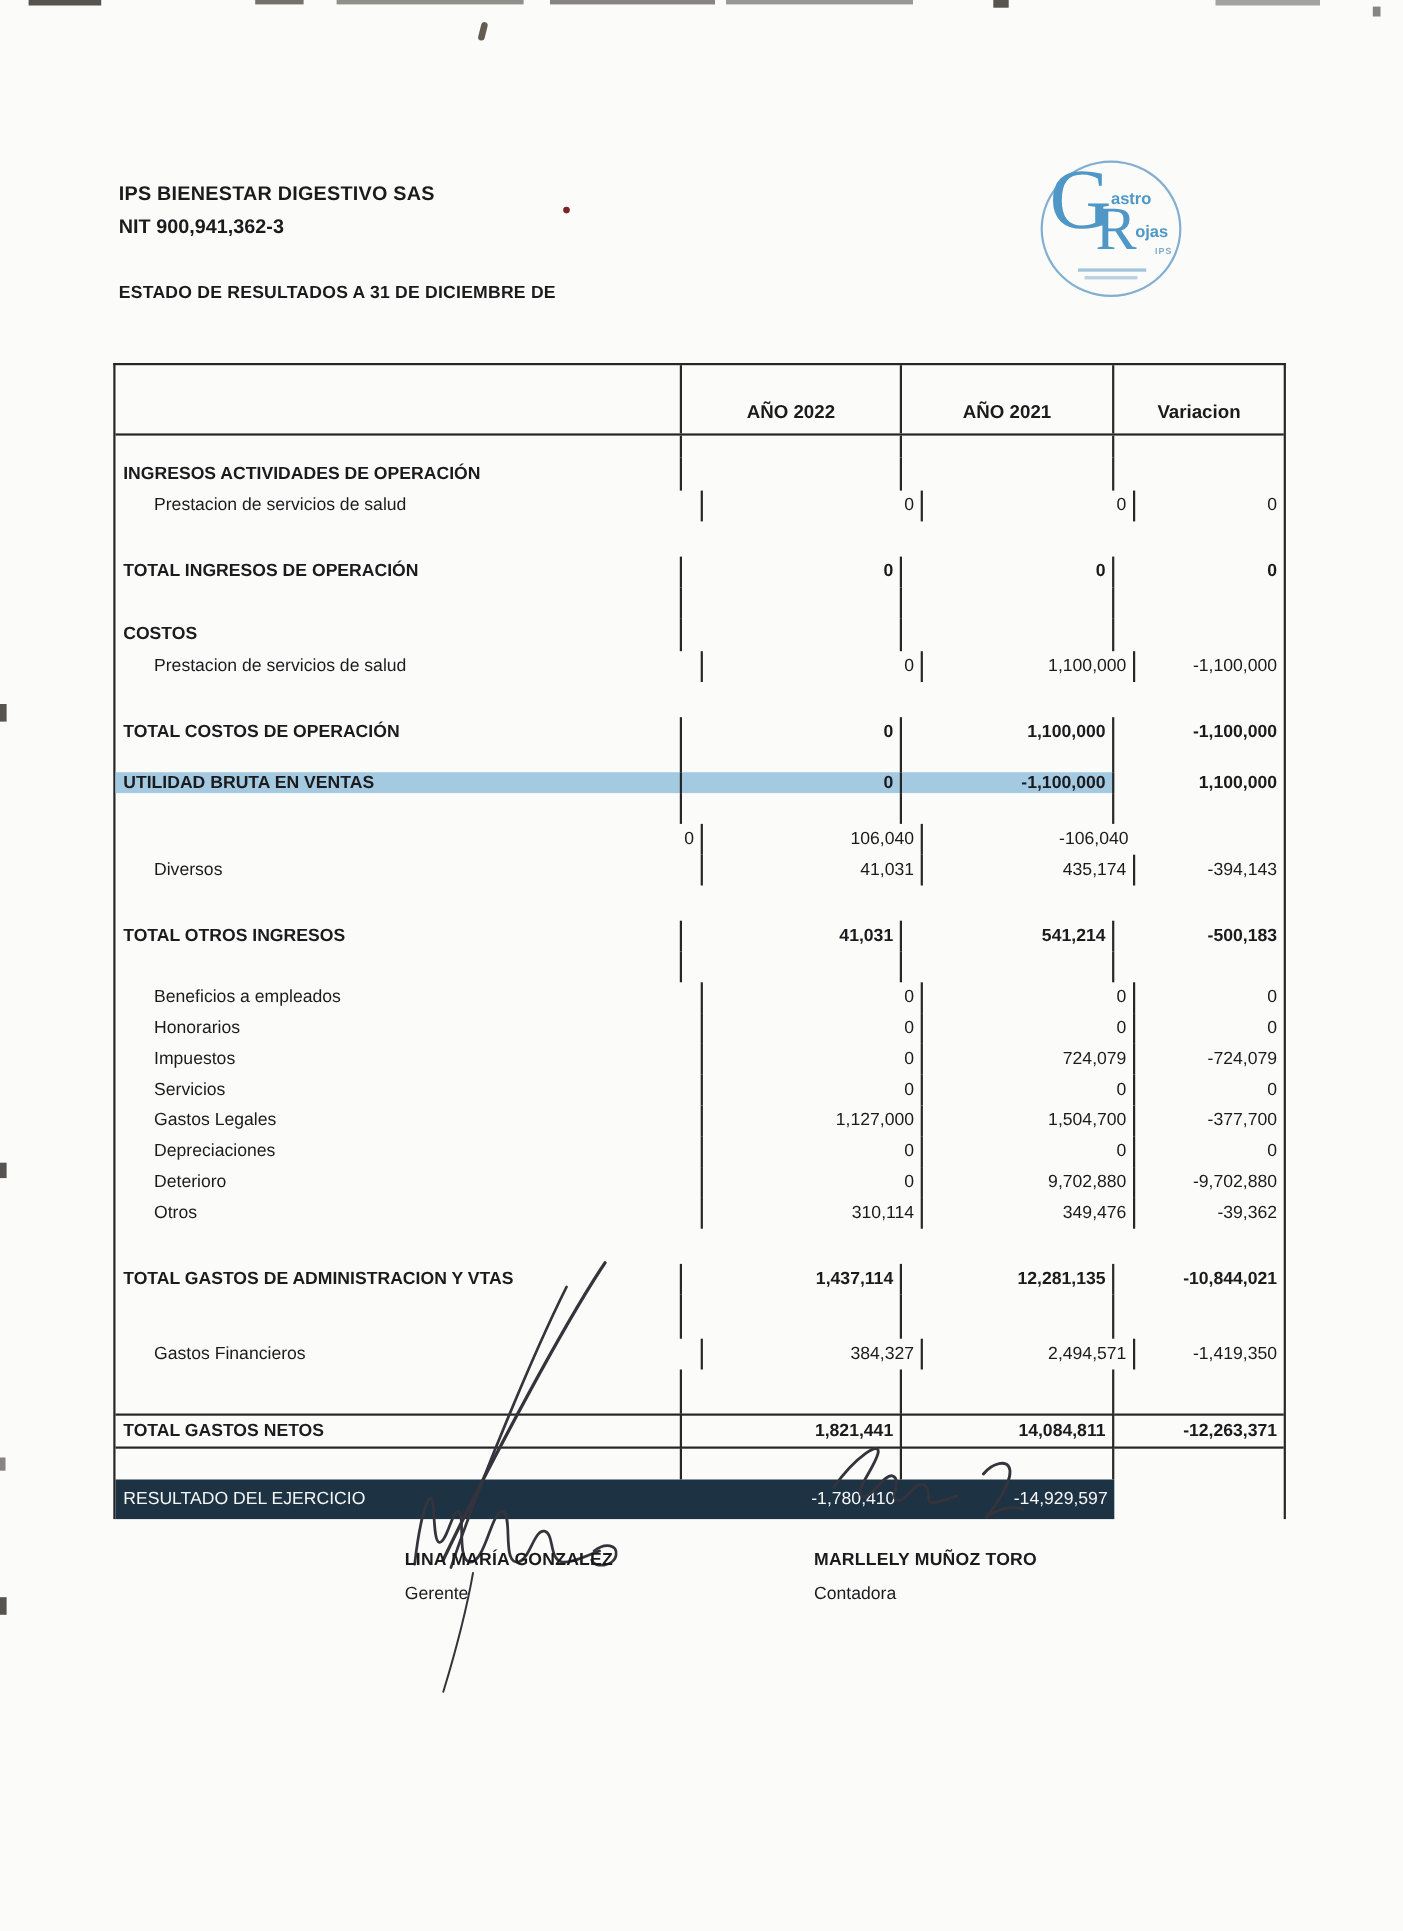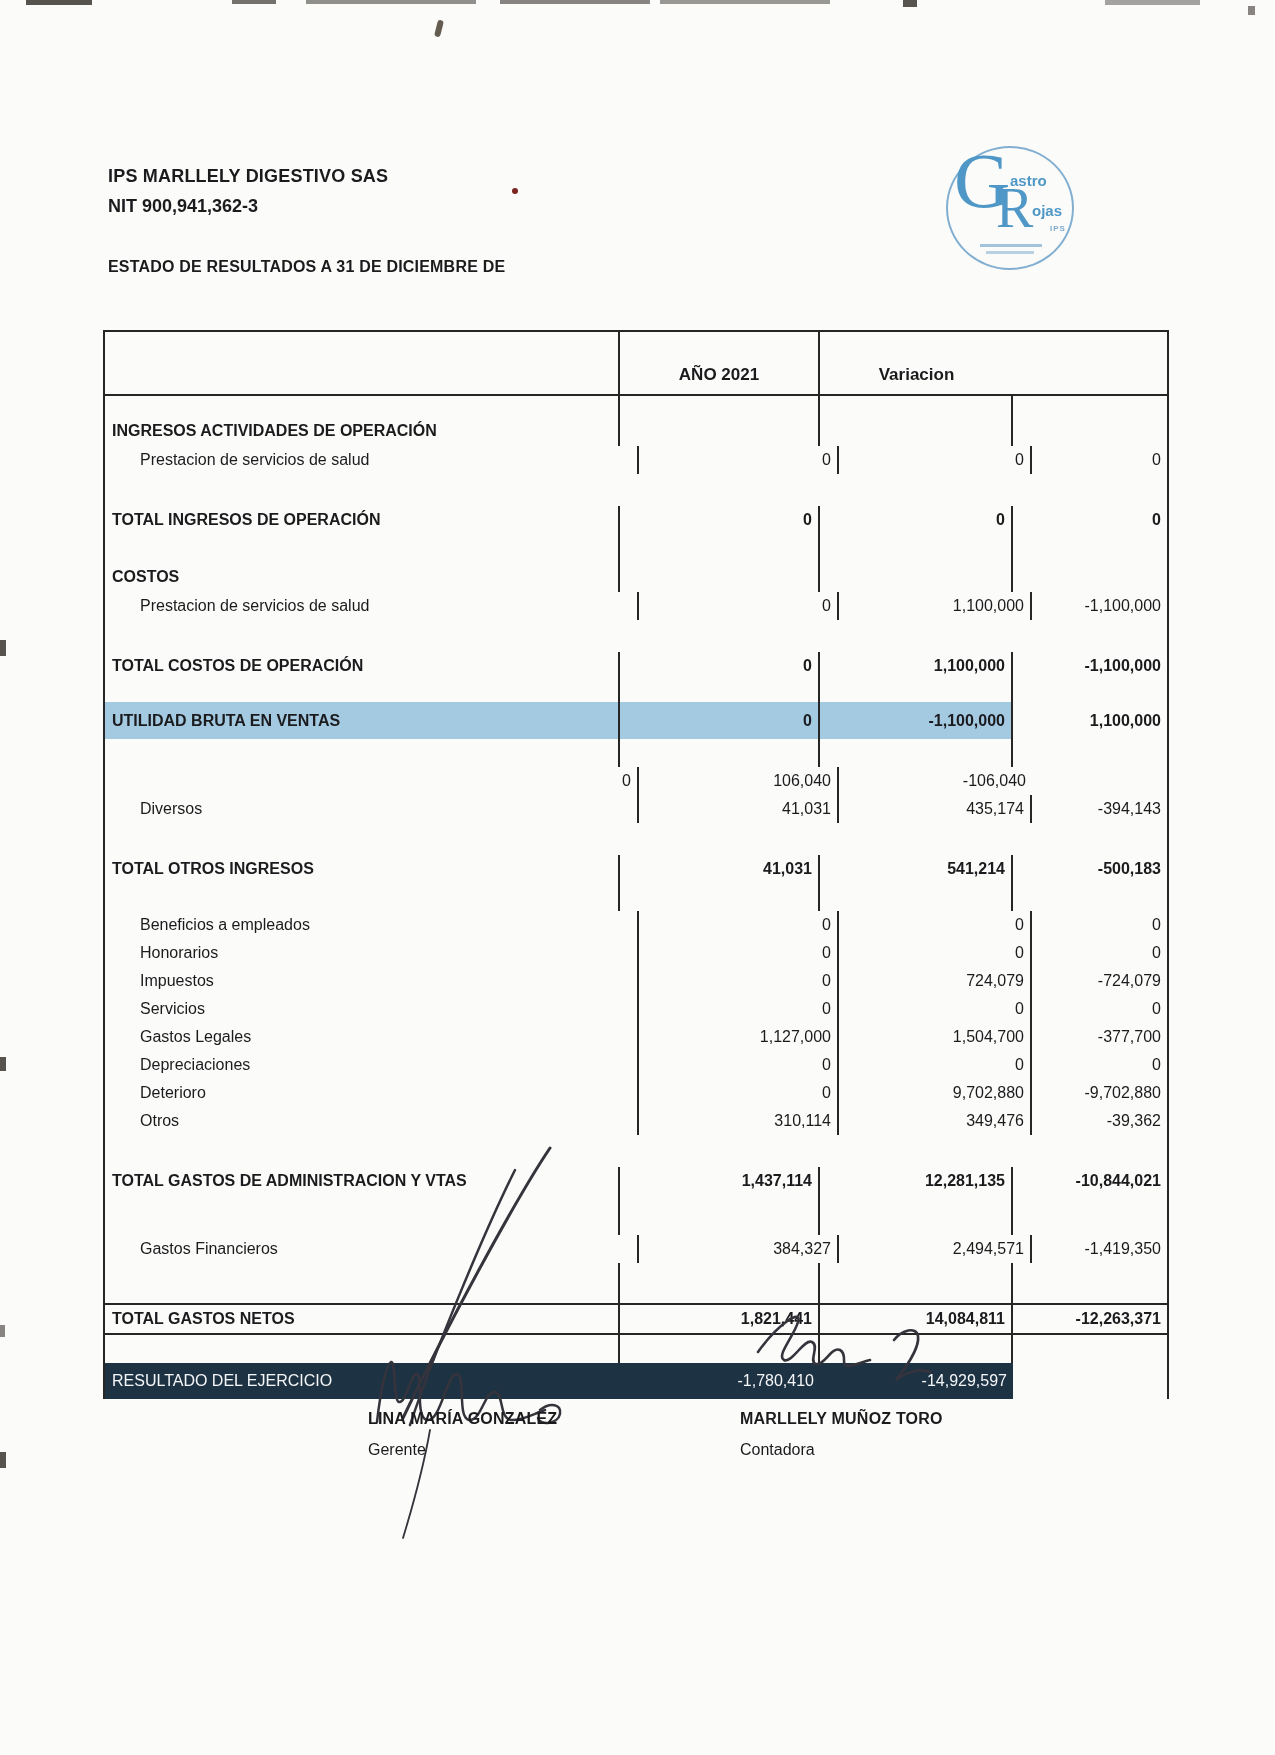--- a/index.html
+++ b/index.html
@@ -59,21 +59,21 @@
   .c-num{justify-content:flex-end;padding-right:6px;}
   .c-2022,.c-2021{border-right:2px solid #262626;}
   
   .r-spacer{height:20px;}
   .r-blank{height:28px;}
   .r-blank-tall{height:40px;}
   .r-blank-sm{height:22px;}
   .r-section{height:30px;}
   .r-item{height:28px;padding-left:19px;}
   .r-total{height:28px;margin-top:32px;}
-  .r-highlight{height:37px;}
+  .r-highlight{height:19px;}
   .r-netos{height:32px;}
   .r-result{height:36px;}
   .r-section .c-label{font-weight:700;padding-left:7px;}
   .r-total .cell{font-weight:700;}
   .r-total .c-label{padding-left:7px;}
   .r-netos .cell{font-weight:700;}
   .r-netos .c-label{padding-left:7px;}
   .r-netos .cell{border-top:2px solid #262626;border-bottom:2px solid #262626;}
   .r-highlight .cell{font-weight:700;}
   .r-highlight .c-label{padding-left:7px;}
@@ -103,39 +103,40 @@
 <div class="artifact art-top7"></div>
 <div class="artifact art-top8"></div>
 <div class="artifact art-comma"></div>
 <div class="artifact art-left1"></div>
 <div class="artifact art-left2"></div>
 <div class="artifact art-left3"></div>
 <div class="artifact art-left4"></div>
 <div class="artifact art-reddot"></div>
 
 <div class="hdr">
-  <div class="hdr-company">IPS MARLLELY DIGESTIVO SAS</div>
+  <div class="hdr-company">IPS BIENESTAR DIGESTIVO SAS</div>
   <div class="hdr-nit">NIT 900,941,362-3</div>
 </div>
 <div class="doc-title">ESTADO DE RESULTADOS A 31 DE DICIEMBRE DE</div>
 
 <div class="logo">
   <div class="logo-ring"></div>
   <span class="lg-g">G</span>
   <span class="lg-astro">astro</span>
   <span class="lg-r">R</span>
   <span class="lg-ojas">ojas</span>
   <span class="lg-ips">IPS</span>
   <div class="lg-line1"></div>
   <div class="lg-line2"></div>
 </div>
 
 <div class="income-table">
   <div class="thead">
     <div class="hcell b-r"></div>
+    <div class="hcell b-r">AÑO 2022</div>
     <div class="hcell b-r">AÑO 2021</div>
     <div class="hcell">Variacion</div>
   </div>
   <div>
       <div class="trow r-spacer">
     <div class="cell c-label"></div>
     <div class="cell c-num c-2022"></div>
     <div class="cell c-num c-2021"></div>
     <div class="cell c-num c-var"></div>
   </div>

